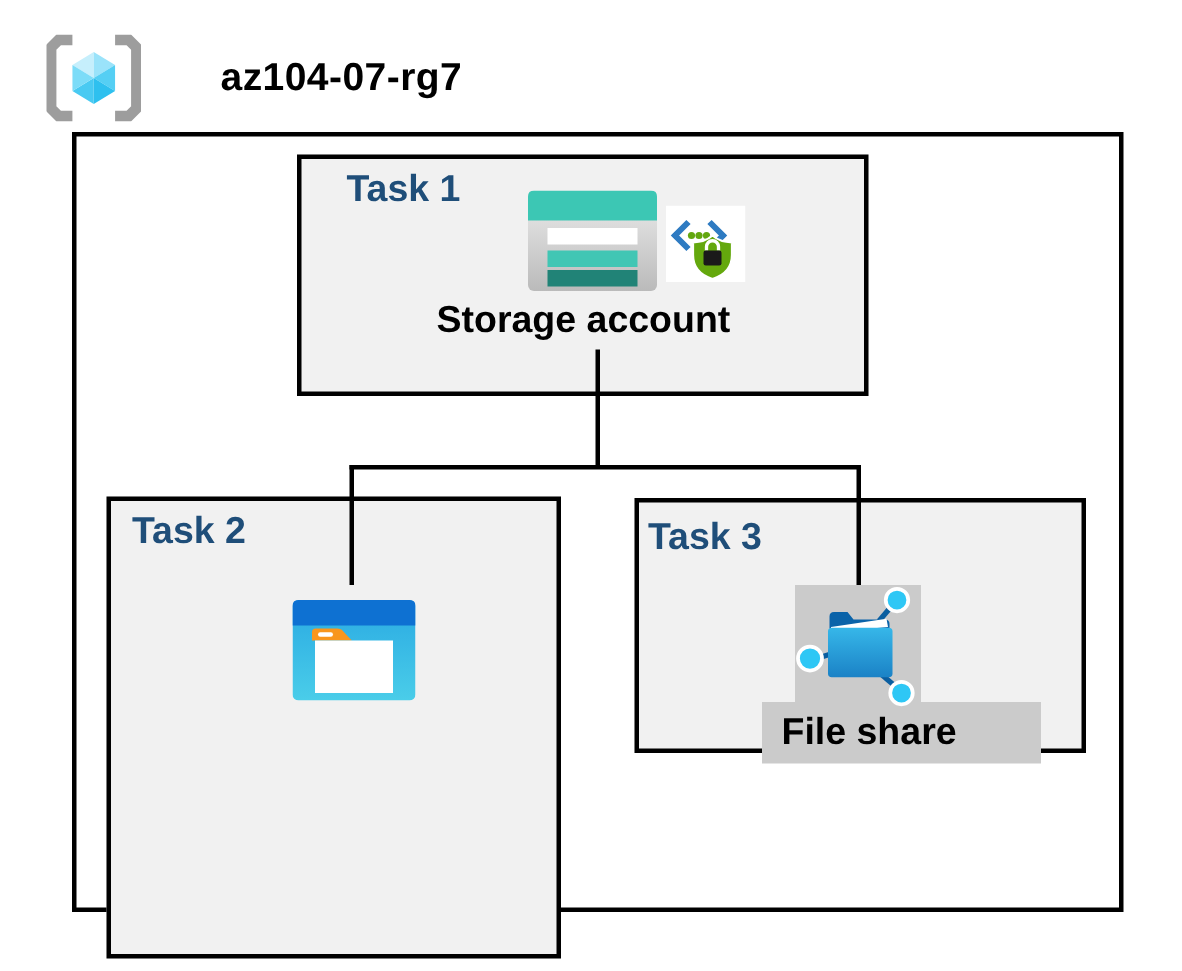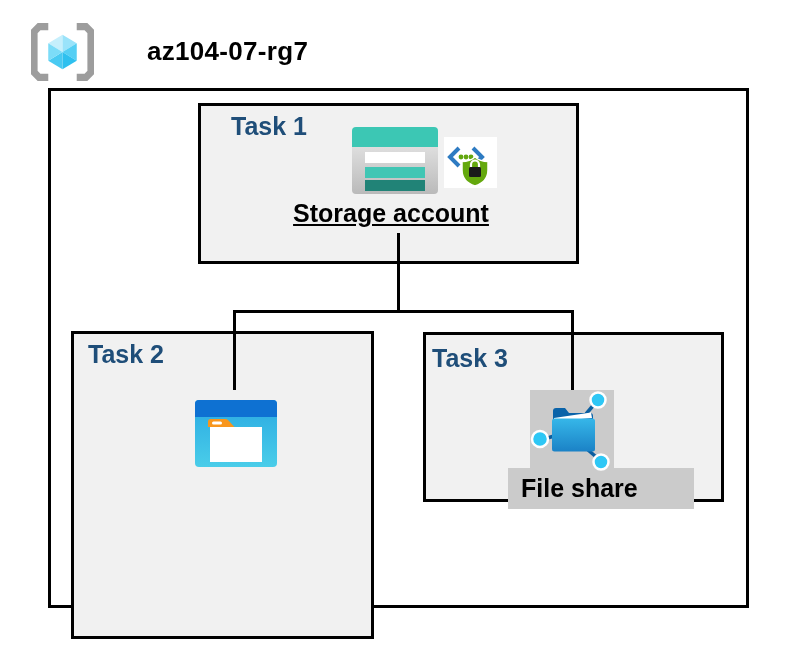--- a/index.html
+++ b/index.html
@@ -62,21 +62,21 @@
   
   .sel-bg { position: absolute; background: var(--gray-sel); z-index: 4; }
   .sel-bg-icon { left: 530px; top: 390px; width: 84px; height: 78px; }
   .sel-bg-text { left: 508px; top: 468px; width: 186px; height: 41px; }
 
   
   .res-caption {
     position: absolute; z-index: 6; font-size: 25px; font-weight: 700;
     color: #000; white-space: nowrap;
   }
-  .storage-caption   { left: 291px; top: 199px; width: 200px; text-align: center; text-decoration: underline; }
+  .storage-caption   { left: 291px; top: 199px; width: 200px; text-align: left; }
   .blob-caption      { left: 138px; top: 484px; width: 200px; text-align: center; }
   .fileshare-caption { left: 521px; top: 474px; }
 
   svg { display: block; width: 100%; height: 100%; }
 </style>
 </head>
 <body>
 
 <div class="canvas">
 

